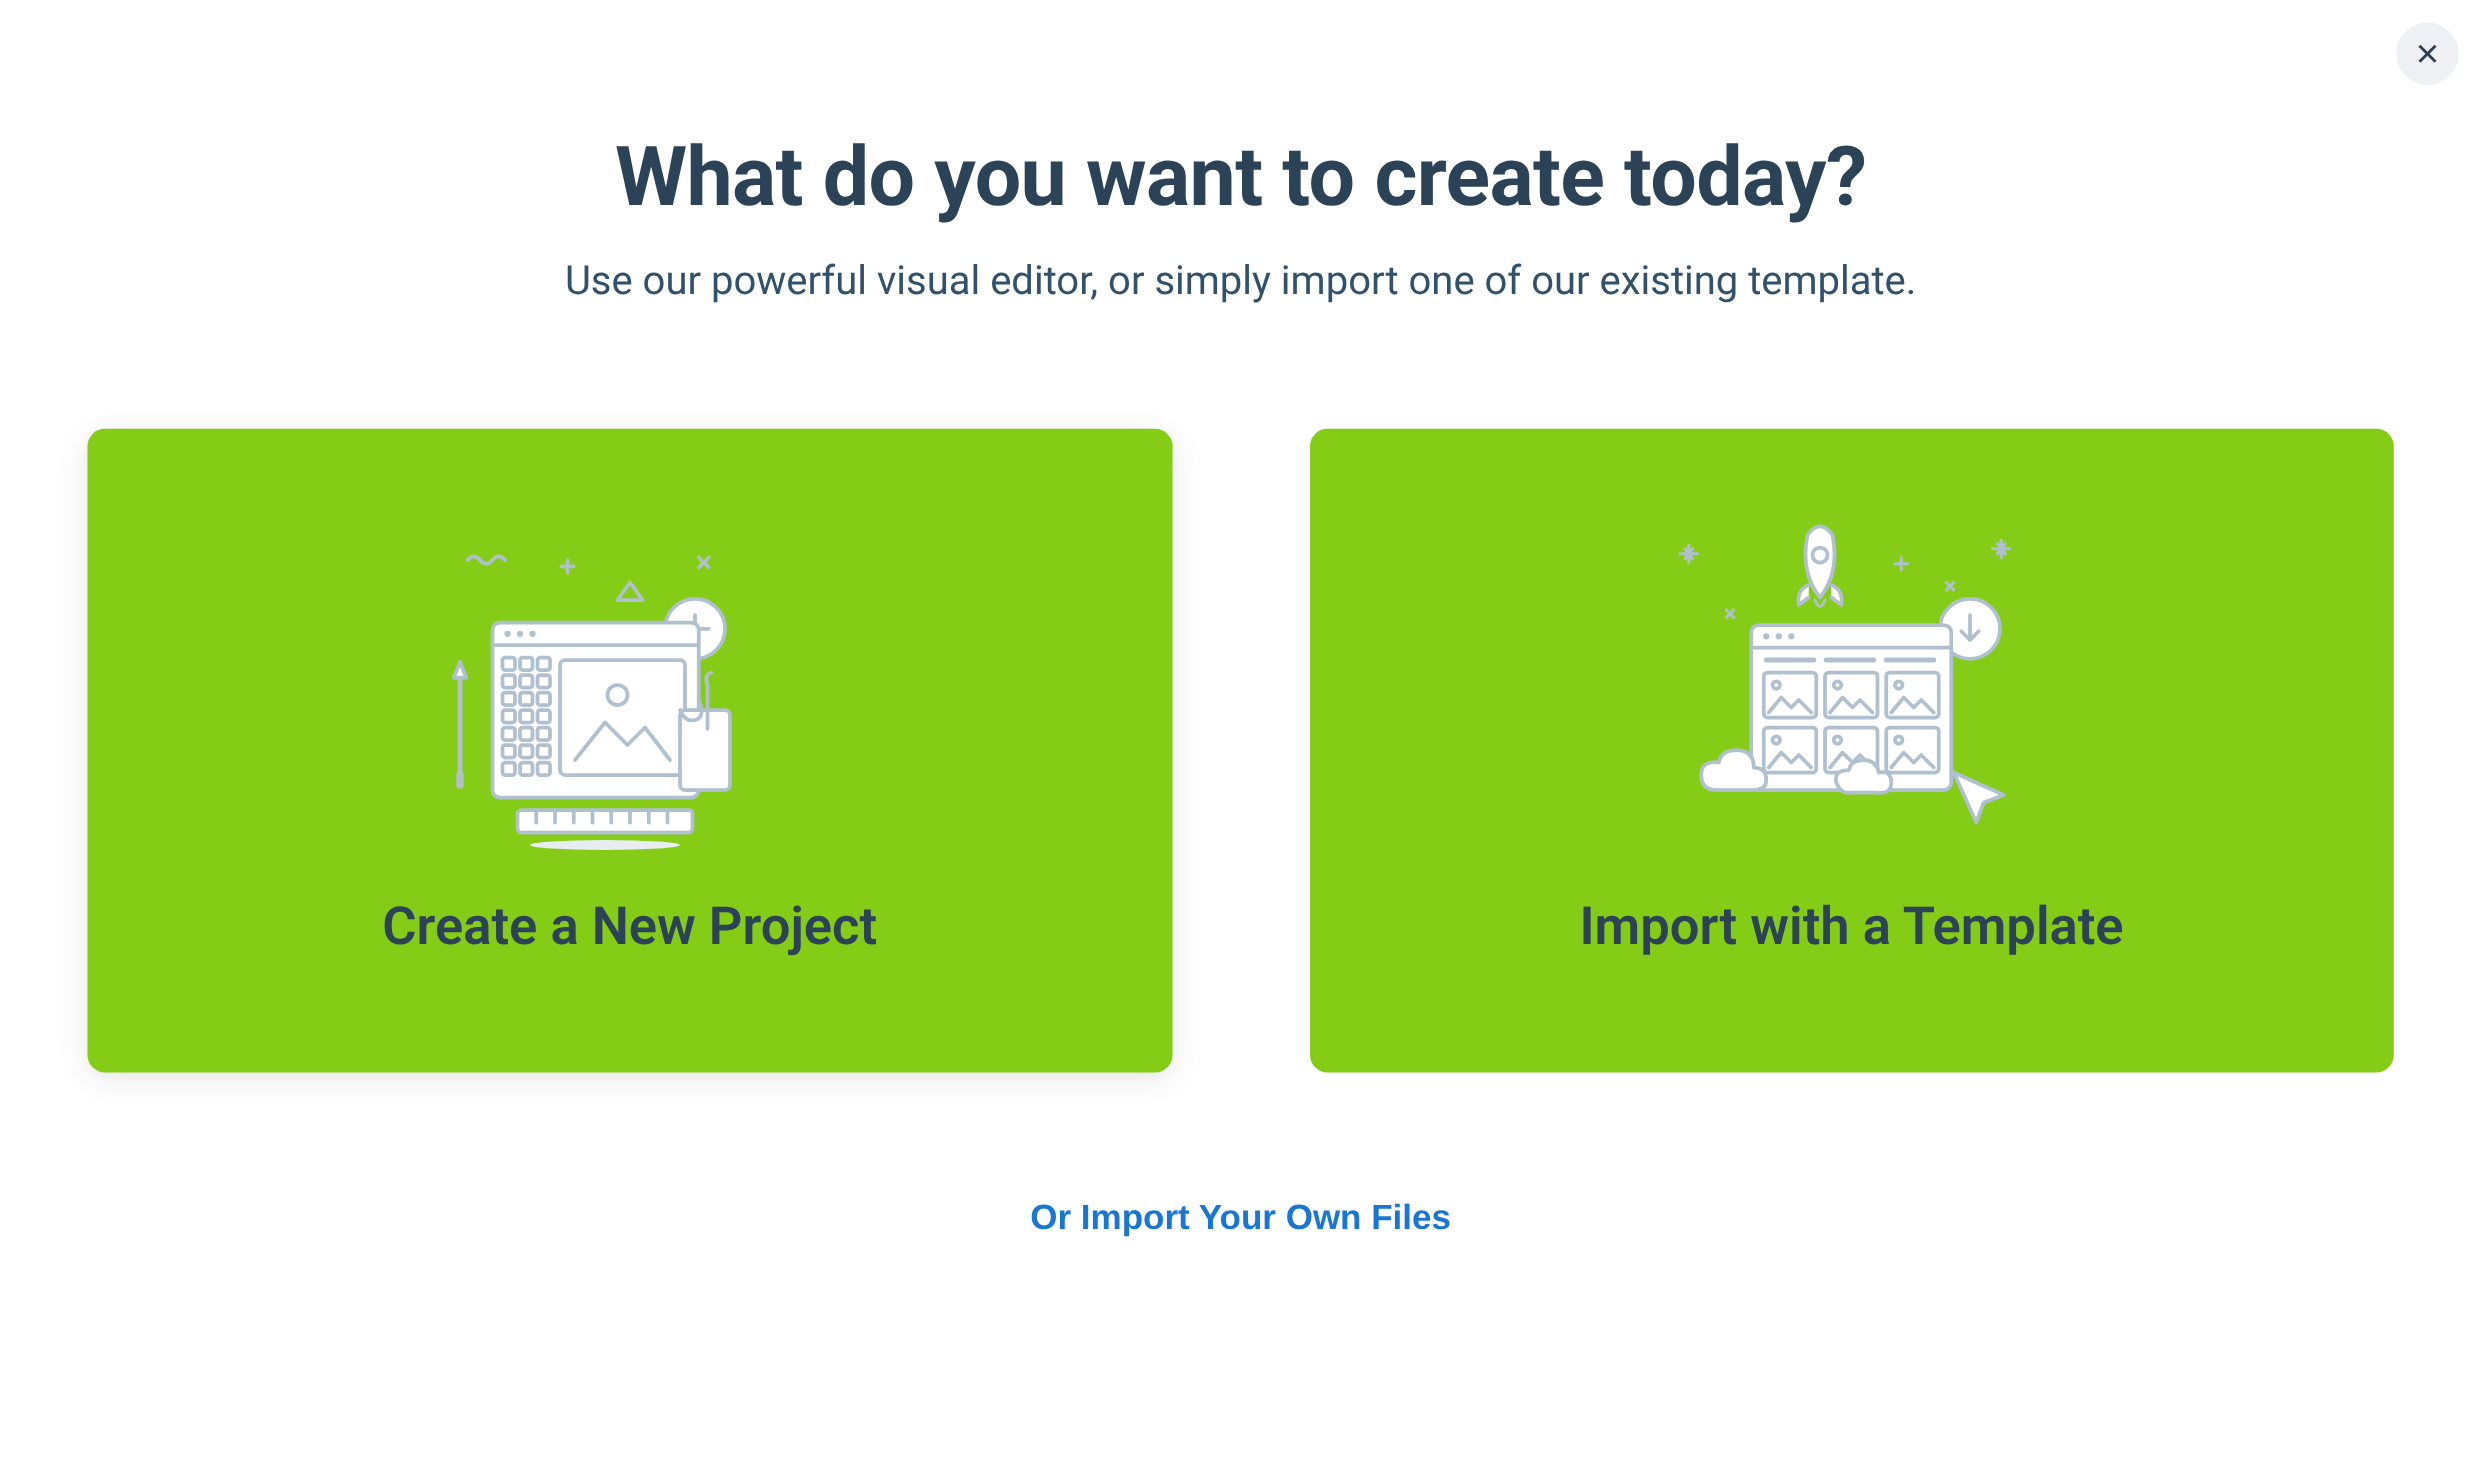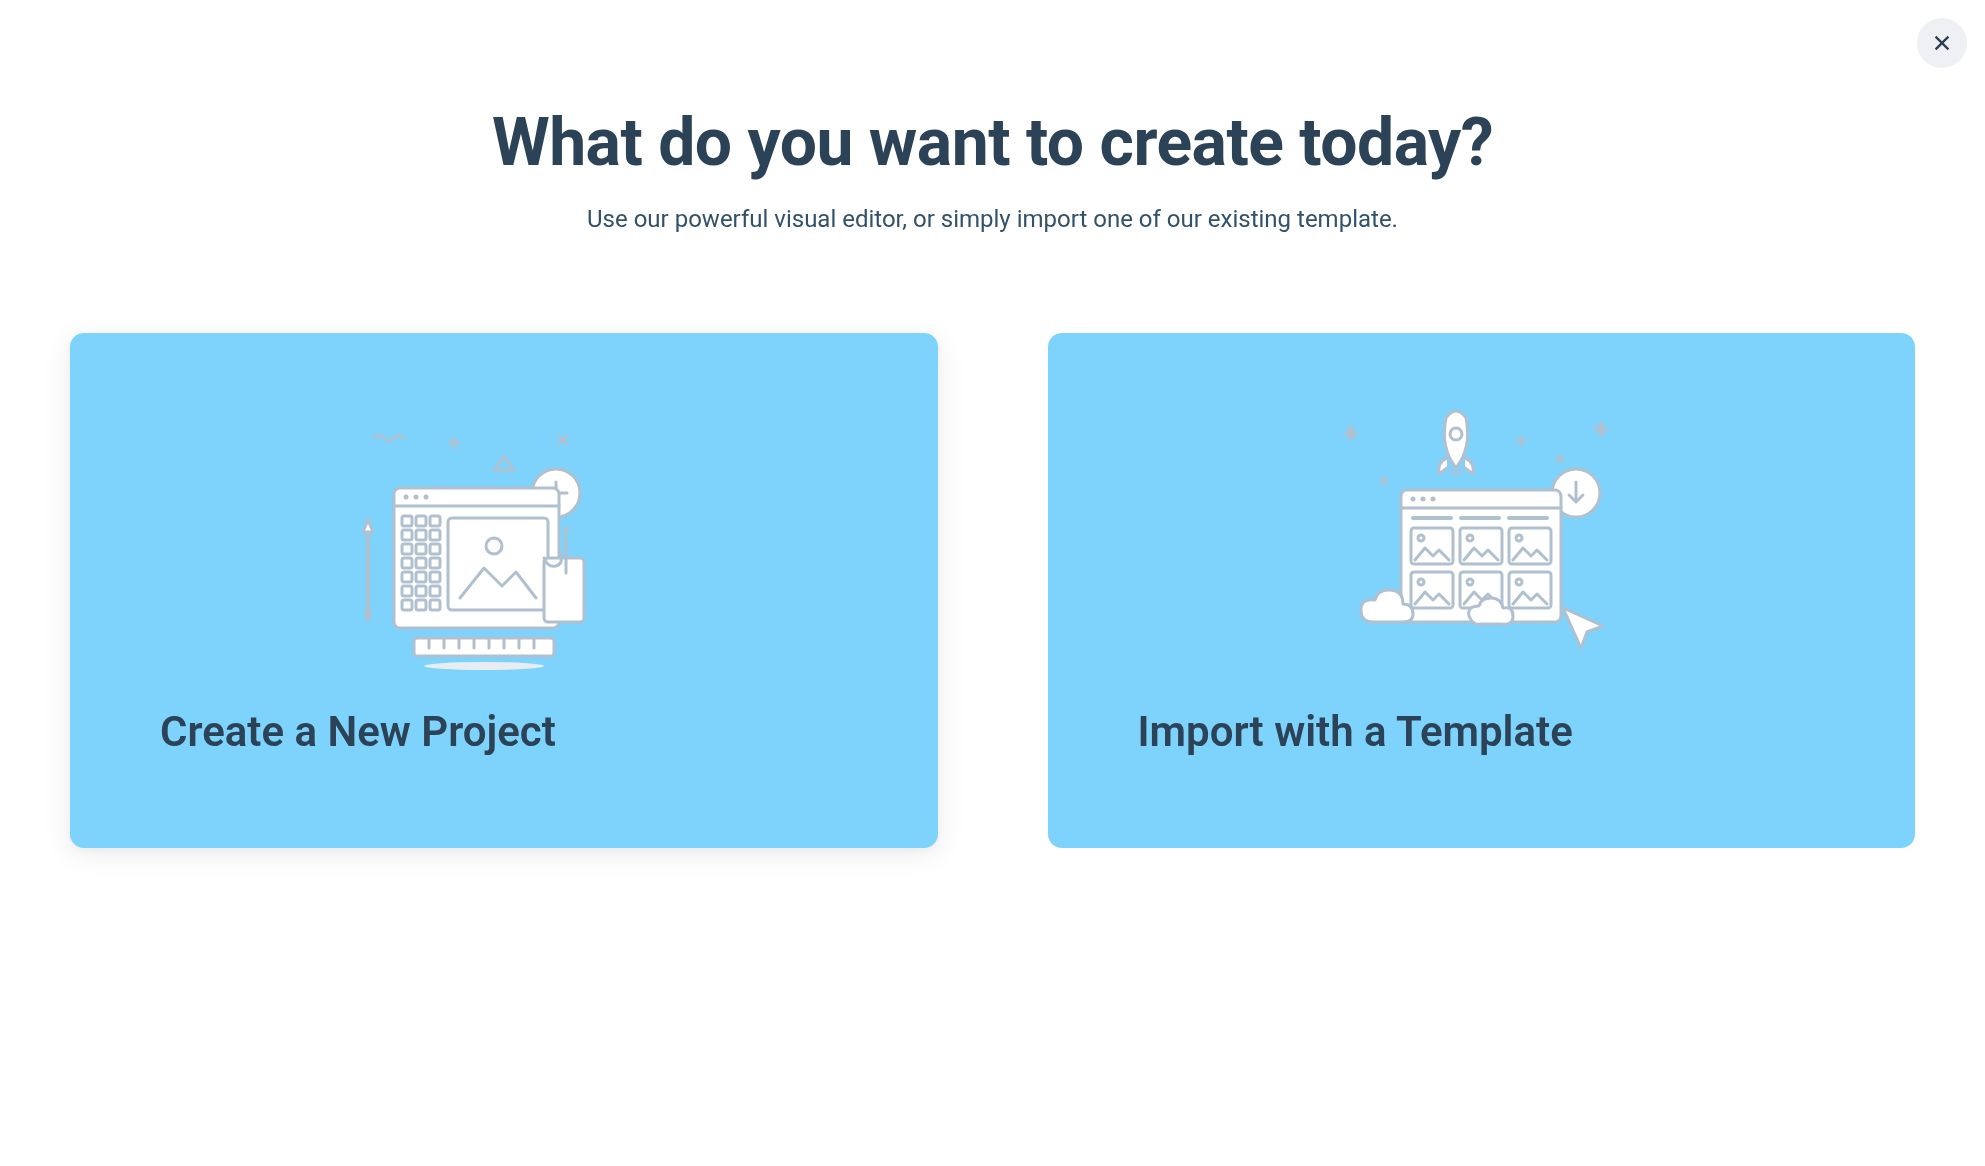--- a/index.html
+++ b/index.html
@@ -47,39 +47,39 @@
     }
     .page-title {
       font-size: 66px;
       font-weight: 700;
       color: #2c4257;
       text-align: center;
       margin-bottom: 24px;
       letter-spacing: -0.5px;
     }
     .page-subtitle {
-      font-size: 24px;
+      font-size: 32px;
       color: #32526b;
       text-align: center;
       margin-bottom: 100px;
       font-weight: 400;
     }
     .cards-row {
       display: flex;
       gap: 110px;
       justify-content: center;
       width: 100%;
       padding: 0 70px;
     }
     .option-card {
       width: 870px;
-      background: #7dd3fc;
+      background: #84cc16;
       border-radius: 14px;
       padding: 60px 90px 70px 90px;
-      text-align: left;
+      text-align: center;
       cursor: pointer;
       transition: box-shadow 0.2s;
     }
     .option-card.selected {
       box-shadow: 0 6px 30px rgba(0,0,0,0.08), 0 2px 8px rgba(0,0,0,0.04);
     }
     .option-card:not(.selected) {
       box-shadow: none;
     }
     .illustration {
@@ -251,13 +251,14 @@
           <path d="M160 226 q-8 2 -12 -8 q-2 -10 10 -10 q2 -8 12 -8 q10 0 12 10 q10 -2 10 8 q0 10 -12 8 z" fill="#ffffff"></path>
 
           <path d="M242 210 l40 18 l-16 6 l-6 16 z" fill="#ffffff"></path>
         </svg>
       </div>
       <h2 class="card-title">Import with a Template</h2>
     </div>
 
   </div>
 
+  <button class="import-link">Or Import Your Own Files</button>
 </div>
 
 </body></html>

